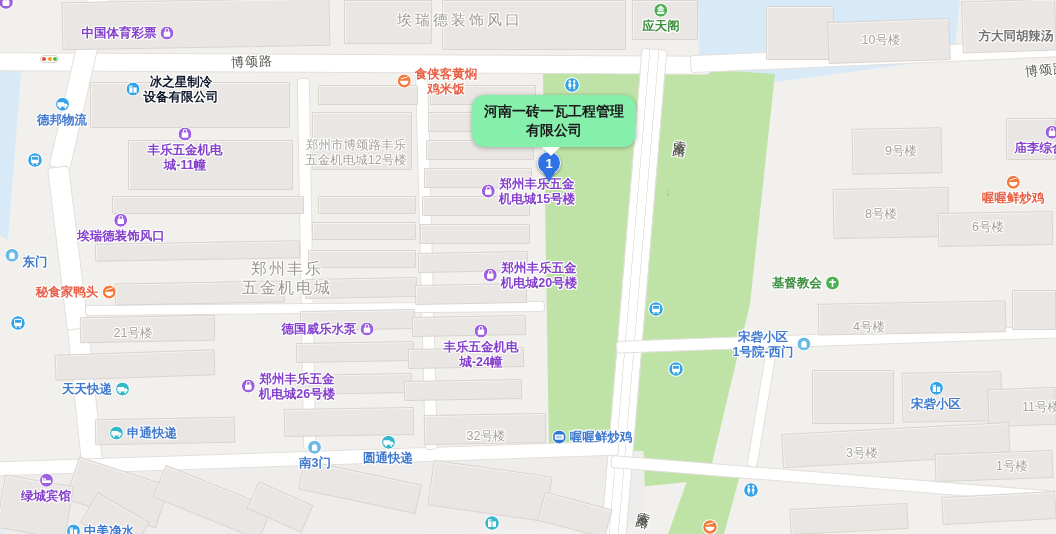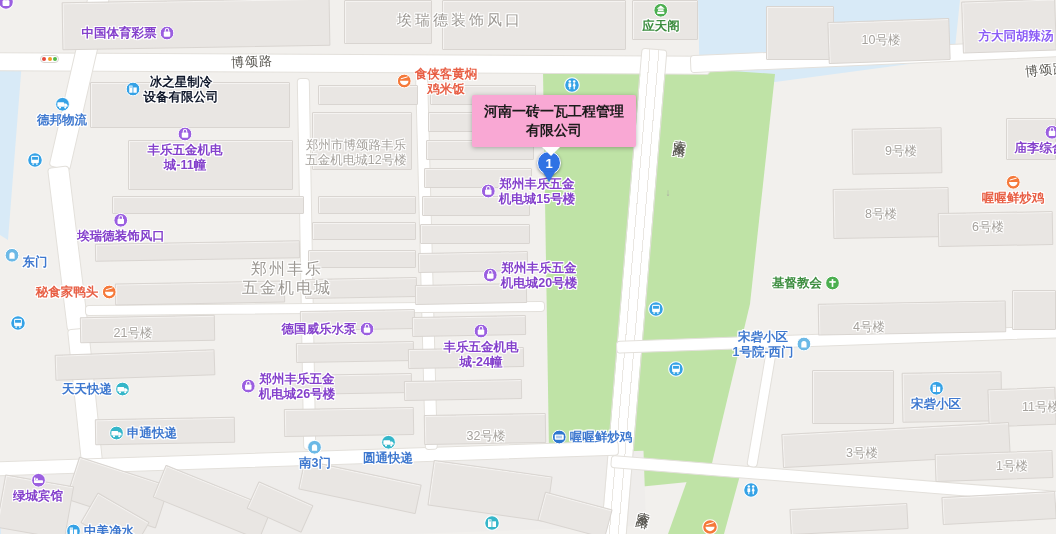--- a/index.html
+++ b/index.html
@@ -25,21 +25,21 @@
           letter-spacing:3px;line-height:19px;text-align:center;white-space:nowrap;z-index:20;}
   .alabel.big{font-size:16px;letter-spacing:2px;}
   .rlabel{position:absolute;transform:translate(-50%,-50%);color:#57554f;font-size:13px;
           letter-spacing:1px;white-space:nowrap;z-index:22;}
   .rlabel.vert{writing-mode:vertical-rl;letter-spacing:2px;}
   .sicon{position:absolute;transform:translate(-50%,-50%);z-index:28;line-height:0;cursor:pointer;}
   .arrow{position:absolute;transform:translate(-50%,-50%);color:#aaa7a2;font-size:10px;z-index:22;}
   .tlight{position:absolute;width:19px;height:8px;background:#fff;border:1px solid #d8d5d1;
           border-radius:4px;display:flex;align-items:center;justify-content:center;gap:1.5px;z-index:28;}
   .tlight i{width:4px;height:4px;border-radius:50%;display:block;}
-  .callout{position:absolute;left:472px;top:95px;width:164px;background:#f9a8d4;border-radius:2px;
+  .callout{position:absolute;left:472px;top:95px;width:164px;background:#86efac;border-radius:13px;
            box-shadow:0 1px 5px rgba(0,0,0,.3);padding:7px 8px;z-index:60;cursor:pointer;}
   .callout-line{font-size:14px;font-weight:bold;color:#1b1b1b;text-align:center;line-height:19px;}
   .callout-tail{position:absolute;left:70px;bottom:-9px;width:0;height:0;
                 border-left:9px solid transparent;border-right:9px solid transparent;
                 border-top:9px solid #fff;}
   .marker{position:absolute;left:537px;top:151px;z-index:50;cursor:pointer;}
   .marker-head{width:24px;height:24px;border-radius:50%;background:#2f72e4;border:1.5px solid #fff;
                box-shadow:0 1px 3px rgba(0,0,0,.35);color:#fff;font-size:13px;font-weight:bold;
                display:flex;align-items:center;justify-content:center;}
   .marker-tail{width:0;height:0;margin:-3px auto 0;border-left:6px solid transparent;
@@ -142,21 +142,21 @@
       <div class="poi col" style="left: 661px; top: 18px;">
         <span style="line-height: 0;"><svg width="15" height="15" viewBox="0 0 24 24">
             <circle cx="12" cy="12" r="11" fill="#4caf50" stroke="#fff" stroke-width="1.6"></circle>
             <path d="M12 4.5l6.5 5h-13z" fill="#fff"></path>
             <rect x="7.5" y="10.5" width="9" height="2.6" fill="#fff"></rect>
             <rect x="6.3" y="14.3" width="11.4" height="3.6" fill="#fff"></rect>
           </svg></span>
         <span class="txt halo" style="color: rgb(62, 142, 65);">应天阁</span>
       </div>
       <div class="poi " style="left: 1016px; top: 36px;">
-        <span class="txt halo" style="color: #8b5cf6;">方大同胡辣汤</span>
+        <span class="txt halo" style="color: #737373;">方大同胡辣汤</span>
       </div>
       <div class="poi " style="left: 437px; top: 81px;">
         <span style="line-height: 0;"><svg width="15" height="15" viewBox="0 0 24 24">
             <circle cx="12" cy="12" r="11" fill="#f5793a" stroke="#fff" stroke-width="1.6"></circle>
             <path d="M5.2 11.5h13.6a6.8 6.8 0 0 1-13.6 0z" fill="#fff"></path>
             <path d="M6.5 8.5l11-3.2" stroke="#fff" stroke-width="1.6" fill="none"></path>
           </svg></span>
         <span class="txt halo" style="color: rgb(232, 95, 69);">食侠客黄焖<br>鸡米饭</span>
       </div>
       <div class="poi " style="left: 172px; top: 89px;">
@@ -329,21 +329,21 @@
           </svg></span>
         <span class="txt halo" style="color: rgb(62, 120, 207);">圆通快递</span>
       </div>
       <div class="poi col" style="left: 315px; top: 455px;">
         <span style="line-height: 0;"><svg width="15" height="15" viewBox="0 0 24 24">
             <circle cx="12" cy="12" r="11" fill="#6cb9e6" stroke="#fff" stroke-width="1.6"></circle>
             <path d="M7.8 17.5v-6a4.2 4.2 0 0 1 8.4 0v6z" fill="#fff"></path>
           </svg></span>
         <span class="txt halo" style="color: rgb(62, 120, 207);">南3门</span>
       </div>
-      <div class="poi col" style="left: 38px; top: 488px;">
+      <div class="poi col" style="left: 46px; top: 488px;">
         <span style="line-height: 0;"><svg width="15" height="15" viewBox="0 0 24 24">
             <circle cx="12" cy="12" r="11" fill="#9b5fe0" stroke="#fff" stroke-width="1.6"></circle>
             <rect x="4.8" y="11.8" width="14.4" height="4.4" rx="1.2" fill="#fff"></rect>
             <rect x="4.8" y="7.6" width="2.4" height="5" fill="#fff"></rect>
             <circle cx="9.6" cy="10.4" r="1.7" fill="#fff"></circle>
           </svg></span>
         <span class="txt halo" style="color: rgb(132, 64, 204);">绿城宾馆</span>
       </div>
       <div class="poi " style="left: 100px; top: 531px;">
         <span style="line-height: 0;"><svg width="15" height="15" viewBox="0 0 24 24">

